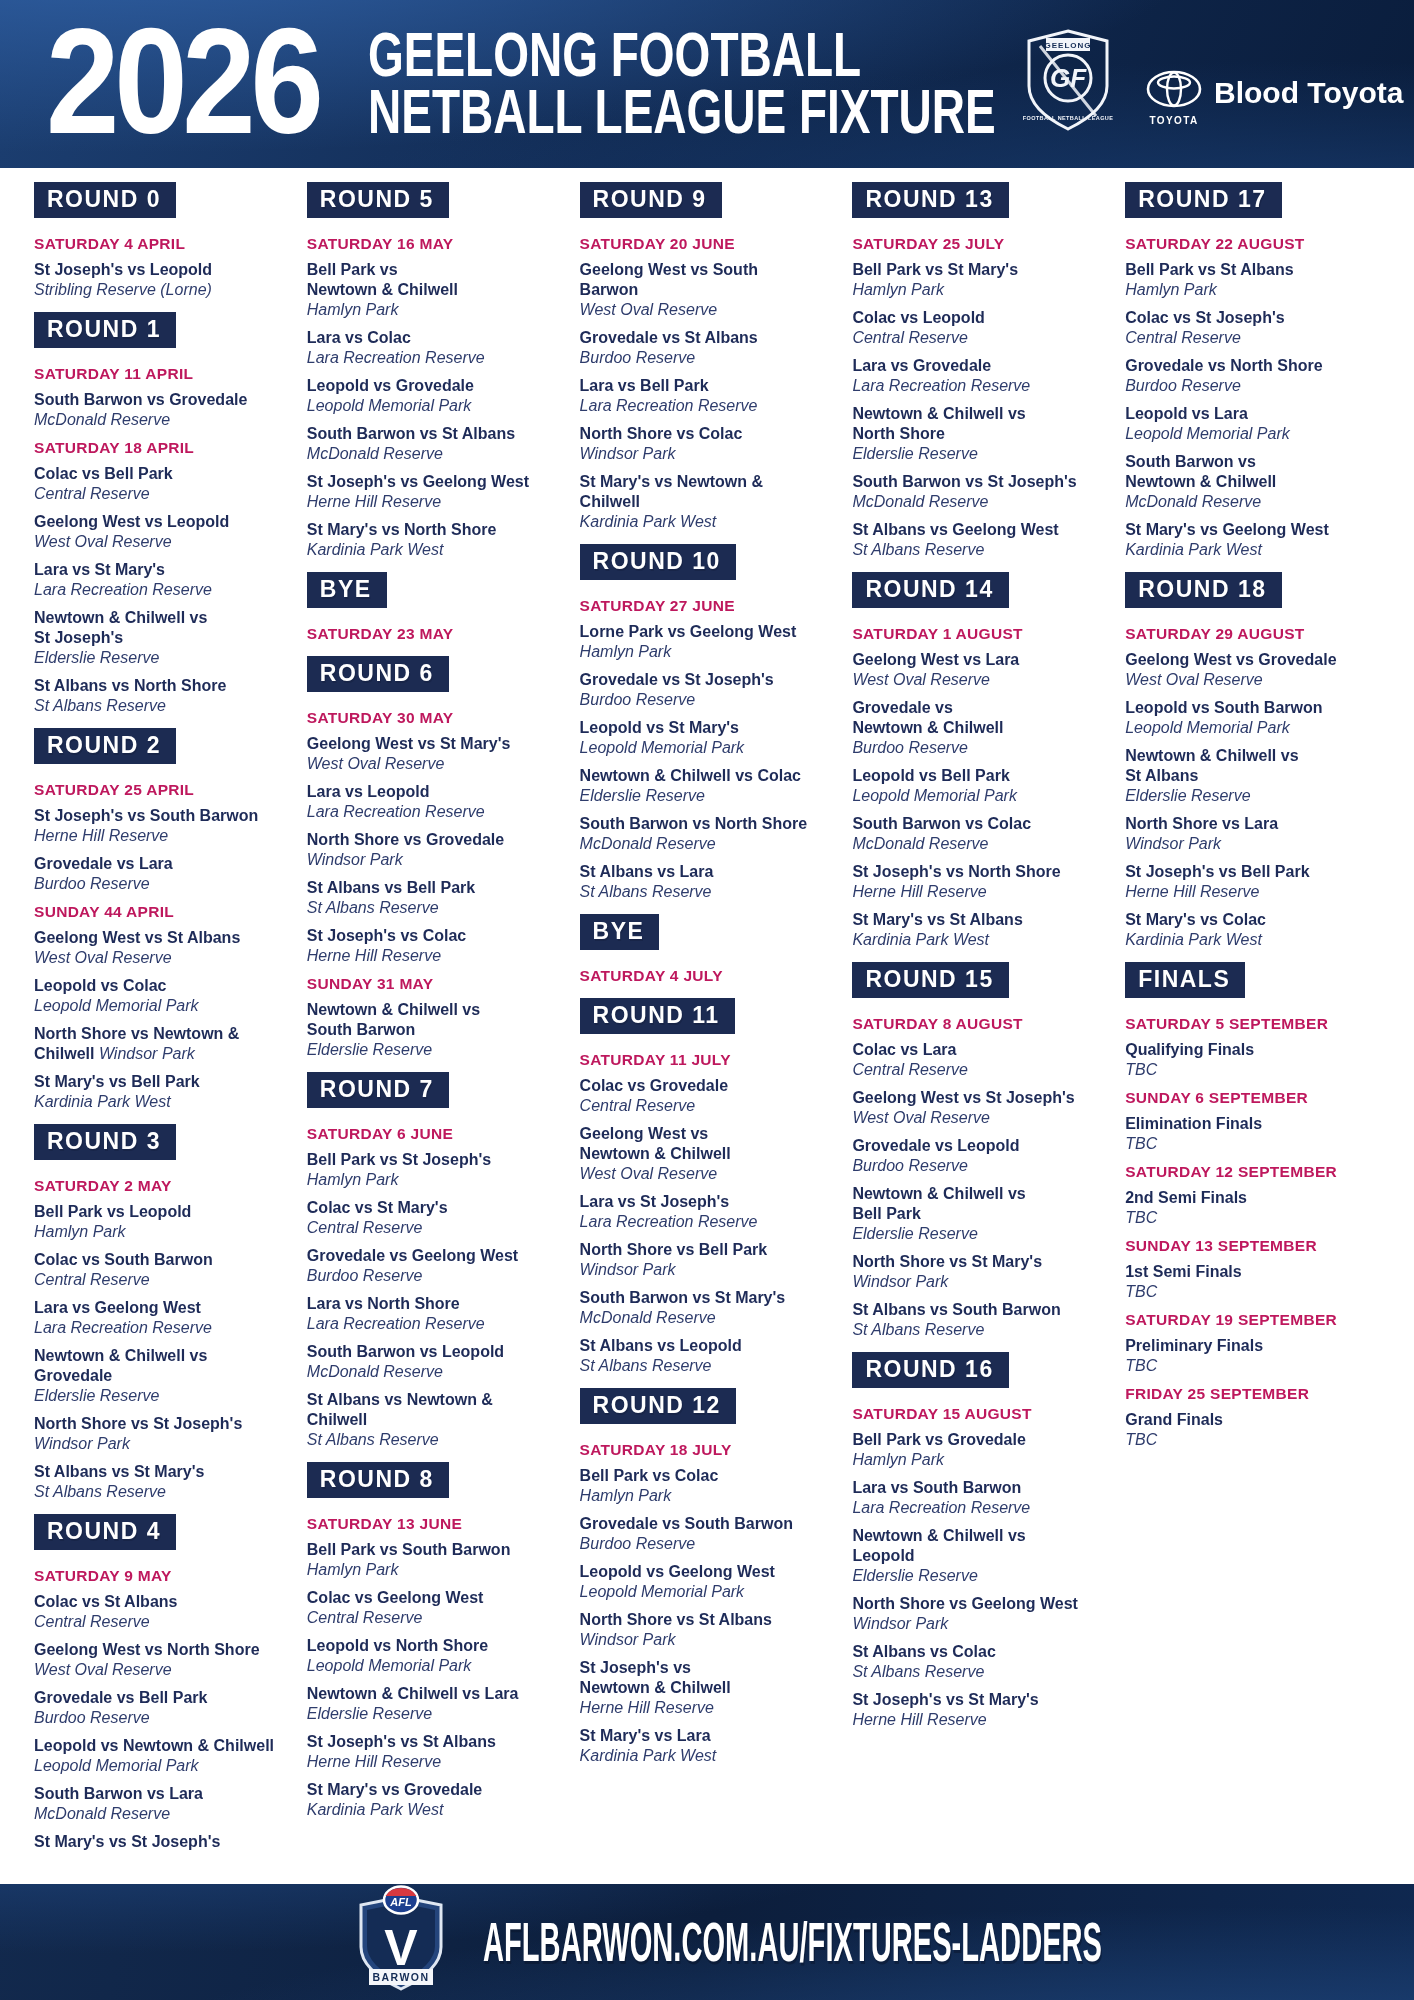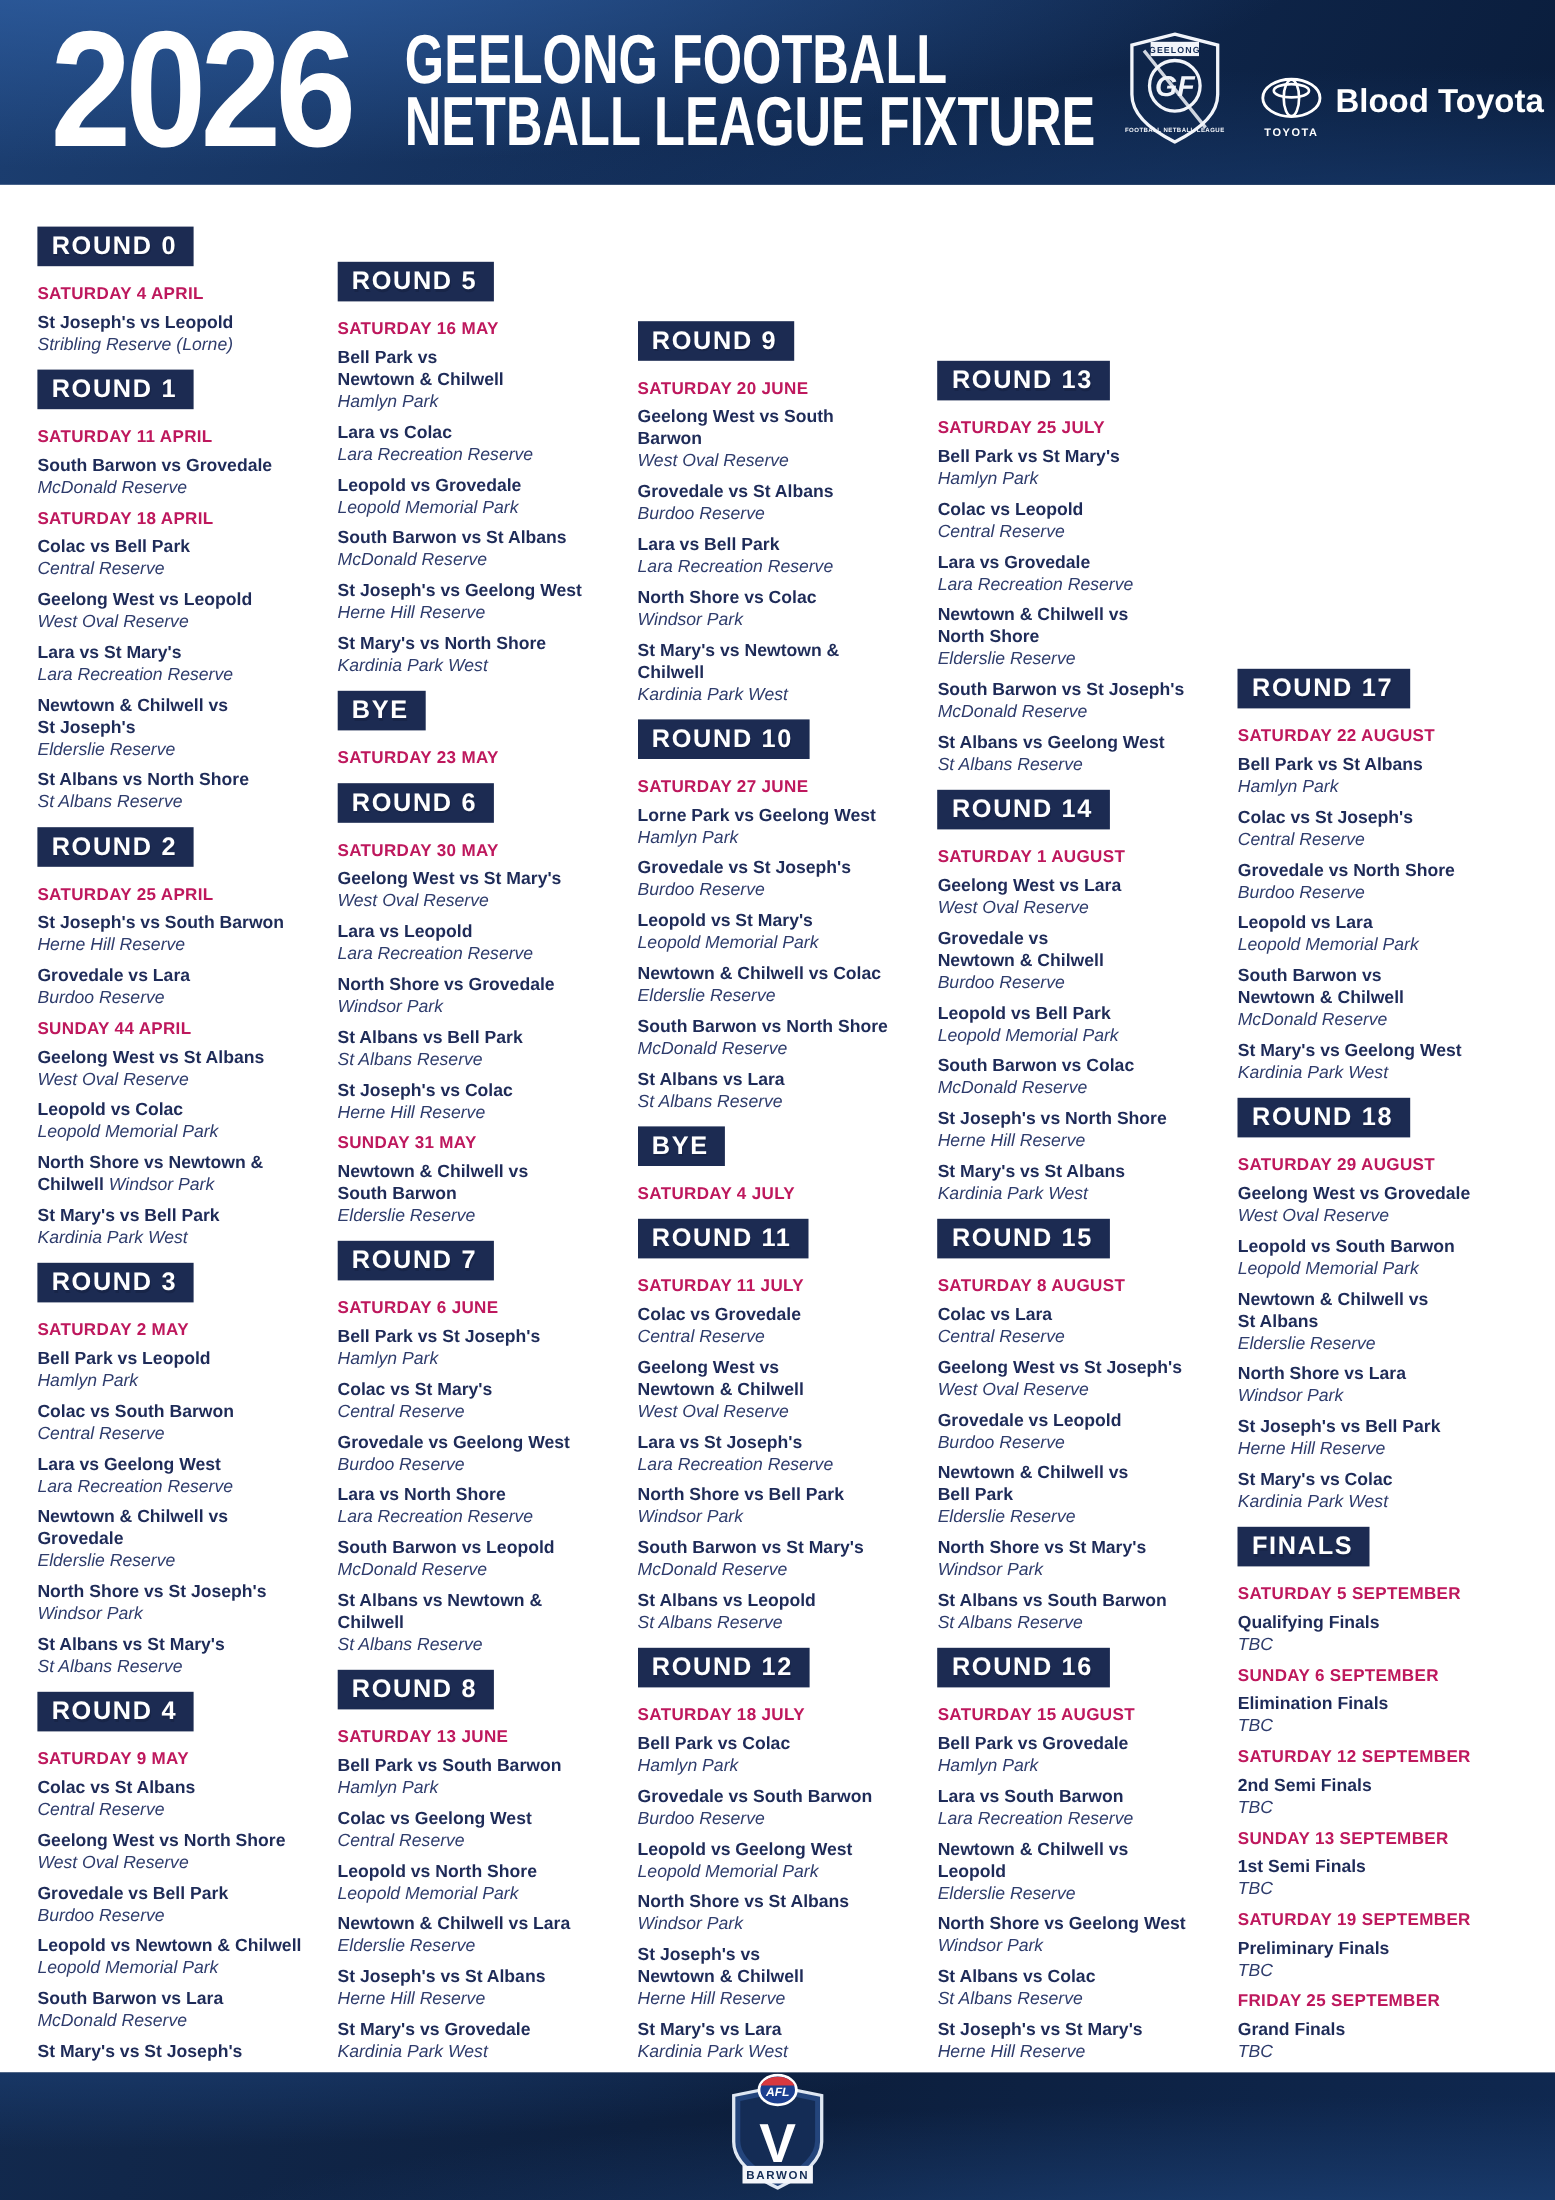--- a/index.html
+++ b/index.html
@@ -17,21 +17,21 @@
     transform:scaleX(0.88);transform-origin:left center;}
   .title{position:absolute;left:368px;top:26px;color:#fff;font-weight:bold;
     font-size:63px;line-height:57px;letter-spacing:0;
     transform:scaleX(0.73);transform-origin:left top;white-space:nowrap;}
   .gfnl{position:absolute;left:1022px;top:26px;}
   .toyota-wrap{position:absolute;left:1146px;top:70px;width:56px;text-align:center;}
   .toyota-label{color:#fff;font-size:10px;font-weight:bold;letter-spacing:1.4px;margin-top:3px;}
   .sponsor{position:absolute;left:1214px;top:76px;color:#fff;font-weight:bold;font-size:30px;text-align:center;}
 
   
-  .content{flex:1;background:#ffffff;padding:14px 34px 0;display:flex;gap:18px;overflow:hidden;align-items:flex-end;}
+  .content{flex:1;background:#ffffff;padding:14px 34px 0;display:flex;gap:18px;overflow:hidden;}
   .col{flex:1;min-width:0;}
   .block{margin-top:12px;}
   .block:first-child{margin-top:0;}
   .badge{display:inline-block;background:#1c2b52;color:#ffffff;font-weight:bold;
     font-size:23px;line-height:23px;letter-spacing:1.5px;padding:6px 15px 7px 13px;
     margin-bottom:8px;text-shadow:1px 2px 0 rgba(10,20,45,0.25);}
   .date{font-weight:bold;font-size:15.5px;line-height:20px;color:#be185d;
     letter-spacing:0.3px;margin:8px 0 6px;}
   .game{margin-bottom:8px;}
   .match{display:block;font-weight:bold;font-size:16px;line-height:20px;color:#1e2b58;white-space:pre-line;}
@@ -478,15 +478,18 @@
         <path d="M46 12 L86 20 L86 62 Q86 85 46 104 Q6 85 6 62 L6 20 Z" fill="#24457c" stroke="#dfe7f2" stroke-width="3"></path>
         <path d="M46 18 L80 25 L80 61 Q80 80 46 97 Q12 80 12 61 L12 25 Z" fill="#142c55"></path>
         <text x="46" y="80" text-anchor="middle" font-size="50" font-weight="bold" fill="#ffffff">V</text>
         <rect x="14" y="84" width="64" height="16" fill="#f4f6fa"></rect>
         <text x="46" y="96" text-anchor="middle" font-size="10.5" font-weight="bold" fill="#142c55" letter-spacing="1.5">BARWON</text>
         <ellipse cx="46" cy="15" rx="17" ry="13.5" fill="#1c3f8f" stroke="#ffffff" stroke-width="2.5"></ellipse>
         <path d="M30.5 11 A17 13.5 0 0 1 61.5 11 L30.5 11 Z" fill="#d8393f"></path>
         <text x="46" y="20.5" text-anchor="middle" font-size="11" font-weight="bold" font-style="italic" fill="#ffffff">AFL</text>
       </svg>
     </div>
+    <div class="url-wrap">
+      <span class="url">AFLBARWON.COM.AU/FIXTURES-LADDERS</span>
+    </div>
   </div>
 
 </div>
 
 </body></html>

